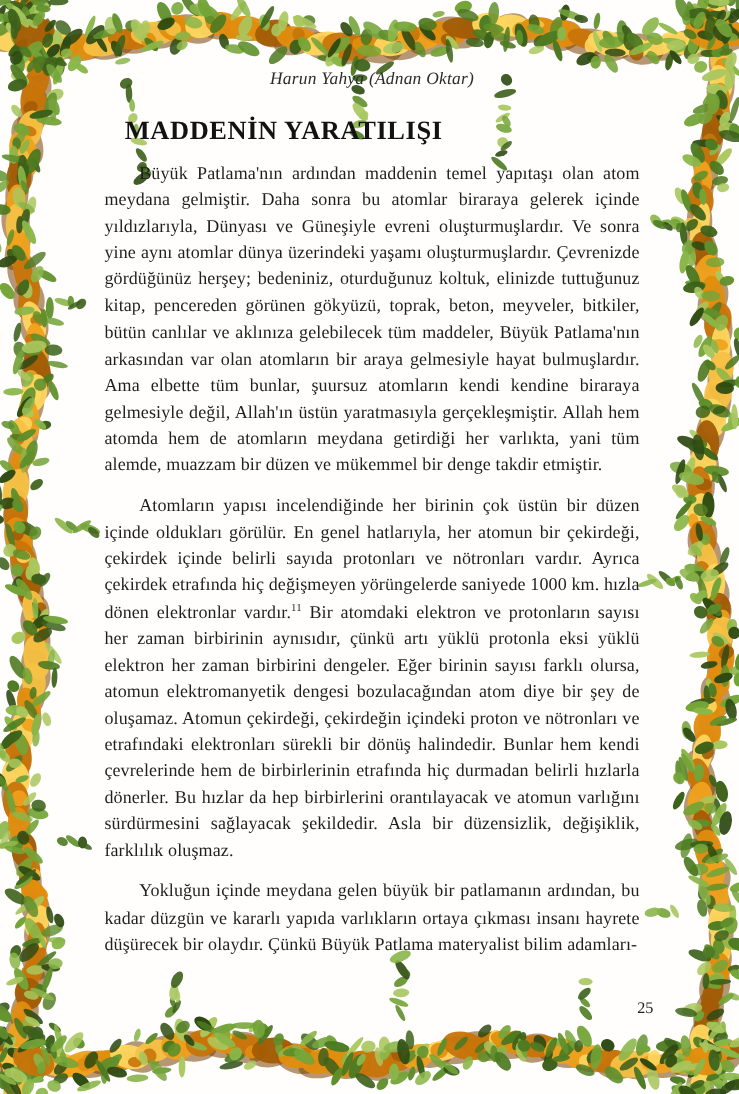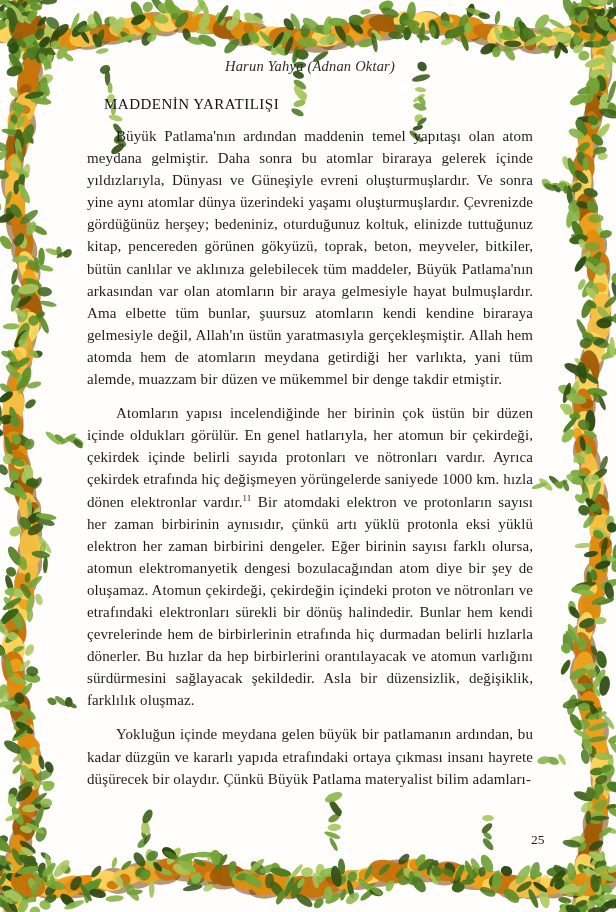--- a/index.html
+++ b/index.html
@@ -8,21 +8,21 @@
     background:#fffefc;overflow:hidden;
     font-family:"Liberation Serif","DejaVu Serif",serif;color:#1c1c1c;padding-left:46px;
   }
   .border-svg{position:absolute;left:0;top:0;width:616px;height:912px;}
   .content{position:absolute;left:75px;top:58px;width:470px;}
   .running-header{
     text-align:center;font-style:italic;font-size:14.5px;
     letter-spacing:0.2px;margin:0;color:#2b2b2b;
   }
   .section-title{
-    font-weight:normal;font-size:15px;margin:21px 0 7px 0;
+    font-weight:bold;font-size:22px;margin:21px 0 7px 0;
     padding-left:29px;letter-spacing:0.5px;color:#121212;
   }
   p.body{
     font-size:15px;line-height:22.1px;text-align:justify;
     text-indent:29px;margin:12px;color:#1e1e1e;letter-spacing:0.1px;
   }
   sup.fn{font-size:9px;line-height:0;vertical-align:super;}
   .page-number{
     position:absolute;left:531px;top:832px;font-size:13.5px;color:#222;font-family:Liberation Serif, serif;
   }
@@ -1347,17 +1347,17 @@
   <div class="content">
     <div class="running-header">Harun Yahya (Adnan Oktar)</div>
 
     <h1 class="section-title">MADDENİN YARATILIŞI</h1>
 
     <p class="body">Büyük Patlama'nın ardından maddenin temel yapıtaşı olan atom meydana gelmiştir. Daha sonra bu atomlar biraraya gelerek içinde yıldızlarıyla, Dünyası ve Güneşiyle evreni oluşturmuşlardır. Ve sonra yine aynı atomlar dünya üzerindeki yaşamı oluşturmuşlardır. Çevrenizde gördüğünüz herşey; bedeniniz, oturduğunuz koltuk, elinizde tuttuğunuz kitap, pencereden görünen gökyüzü, toprak, beton, meyveler, bitkiler, bütün canlılar ve aklınıza gelebilecek tüm maddeler, Büyük Patlama'nın arkasından var olan atomların bir araya gelmesiyle hayat bulmuşlardır. Ama elbette tüm bunlar, şuursuz atomların kendi kendine biraraya gelmesiyle değil, Allah'ın üstün yaratmasıyla gerçekleşmiştir. Allah hem atomda hem de atomların meydana getirdiği her varlıkta, yani tüm alemde, muazzam bir düzen ve mükemmel bir denge takdir etmiştir.</p>
 
 
     <p class="body"><span>Atomların yapısı incelendiğinde her birinin çok üstün bir düzen içinde oldukları görülür. En genel hatlarıyla, her atomun bir çekirdeği, çekirdek içinde belirli sayıda protonları ve nötronları vardır. Ayrıca çekirdek etrafında hiç değişmeyen yörüngelerde saniyede 1000 km. hızla dönen elektronlar vardır.</span><sup class="fn">11</sup><span> Bir atomdaki elektron ve protonların sayısı her zaman birbirinin aynısıdır, çünkü artı yüklü protonla eksi yüklü elektron her zaman birbirini dengeler. Eğer birinin sayısı farklı olursa, atomun elektromanyetik dengesi bozulacağından atom diye bir şey de oluşamaz. Atomun çekirdeği, çekirdeğin içindeki proton ve nötronları ve etrafındaki elektronları sürekli bir dönüş halindedir. Bunlar hem kendi çevrelerinde hem de birbirlerinin etrafında hiç durmadan belirli hızlarla dönerler. Bu hızlar da hep birbirlerini orantılayacak ve atomun varlığını sürdürmesini sağlayacak şekildedir. Asla bir düzensizlik, değişiklik, farklılık oluşmaz.</span></p>
 
-    <p class="body">Yokluğun içinde meydana gelen büyük bir patlamanın ardından, bu kadar düzgün ve kararlı yapıda etrafındaki ortaya çıkması insanı hayrete düşürecek bir olaydır. Çünkü Büyük Patlama materyalist bilim adamları-</p>
+    <p class="body">Yokluğun içinde meydana gelen büyük bir patlamanın ardından, bu kadar düzgün ve kararlı yapıda varlıkların ortaya çıkması insanı hayrete düşürecek bir olaydır. Çünkü Büyük Patlama materyalist bilim adamları-</p>
   </div>
 
   <div class="page-number">25</div>
 </div>
 
 </body></html>

